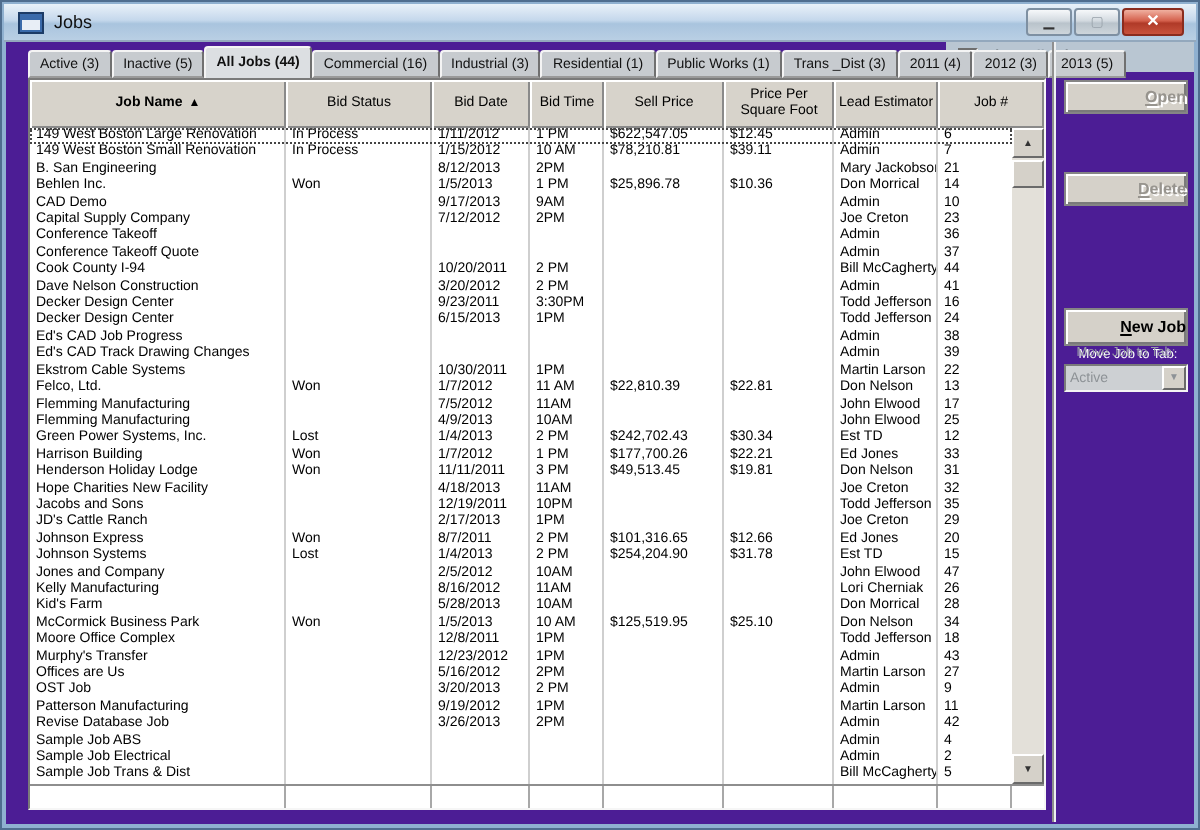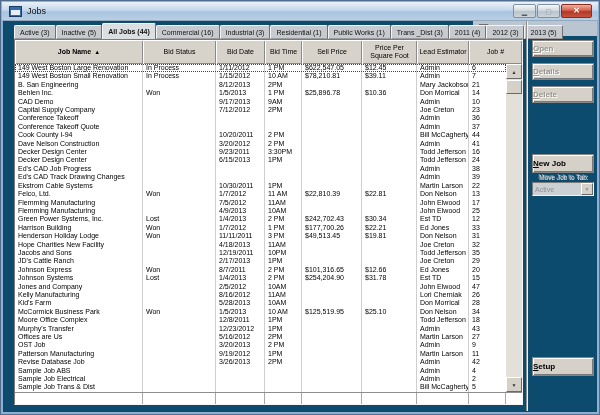--- a/index.html
+++ b/index.html
@@ -1,21 +1,21 @@
 <!DOCTYPE html>
 <html><head>
 <meta charset="utf-8">
 <style>
   * { box-sizing: border-box; margin: 0; padding: 0; }
   html, body { width: 600px; height: 415px; overflow: hidden; }
   body { font-family: "Liberation Sans", sans-serif; background: #888; }
 
   .window {
     position: absolute; left: 0; top: 0; width: 600px; height: 415px;
-    background: #0c4a6e;
+    background: #4c1d95;
     border: 1px solid #4f6d8f;
     box-shadow: inset 0 0 0 2px #8fb0d0;
   }
 
   
   .titlebar {
     position: absolute; left: 1px; top: 1px; right: 1px; height: 19px;
     background: linear-gradient(#e9f1f9, #c5d8ec 45%, #a9c4de 55%, #b9cfe4);
     border-bottom: 1px solid #93a8bd;
     display: flex; align-items: center;
@@ -130,21 +130,21 @@
   .vsep {
     position: absolute; left: 525px; top: 20px; bottom: 3px; width: 2px;
     border-left: 1px solid #8f8f8f; border-right: 1px solid #eef0f2;
   }
   .btn {
     position: absolute; left: 531px; width: 62px; height: 17px;
     background: #d5d1c9;
     border: 1px solid #858585;
     box-shadow: inset 1px 1px 0 #fff, inset -1px -1px 0 #7a7a7a;
     font-size: 8px; font-weight: bold; color: #000;
-    text-align: left; line-height: 15px;
+    text-align: right; line-height: 15px;
   }
   .btn::first-letter { text-decoration: underline; }
   .btn.disabled { color: #97948e; text-shadow: 1px 1px 0 #fff; }
   .btn.tall { height: 19px; line-height: 17px; }
 
   .move-label {
     position: absolute; left: 531px; top: 172px; width: 62px;
     font-size: 6.5px; color: #9aa0a6; text-shadow: 1px 1px 0 #fff; text-align: center;
   }
   .combo {
@@ -627,27 +627,25 @@
       <div class="fcell c5"></div>
       <div class="fcell c6"></div>
       <div class="fcell c7"></div>
       <div class="fcell cf"></div>
     </div>
   </div>
 
   <div class="vsep"></div>
 
   <div class="btn disabled" style="top:39px">Open</div>
-  <div class="btn disabled" style="top:62px">Details</div>
   <div class="btn disabled" style="top:85px">Delete</div>
   <div class="btn tall" style="top:153px">New Job</div>
 
   <div class="move-label">Move Job to Tab:</div>
   <div class="combo">
     <span class="val">Active</span>
     <span class="drop">
         <span>▼</span>
       </span>
   </div>
 
-  <div class="btn tall" style="top:356px">Setup</div>
 
 </div>
 
 </body></html>

